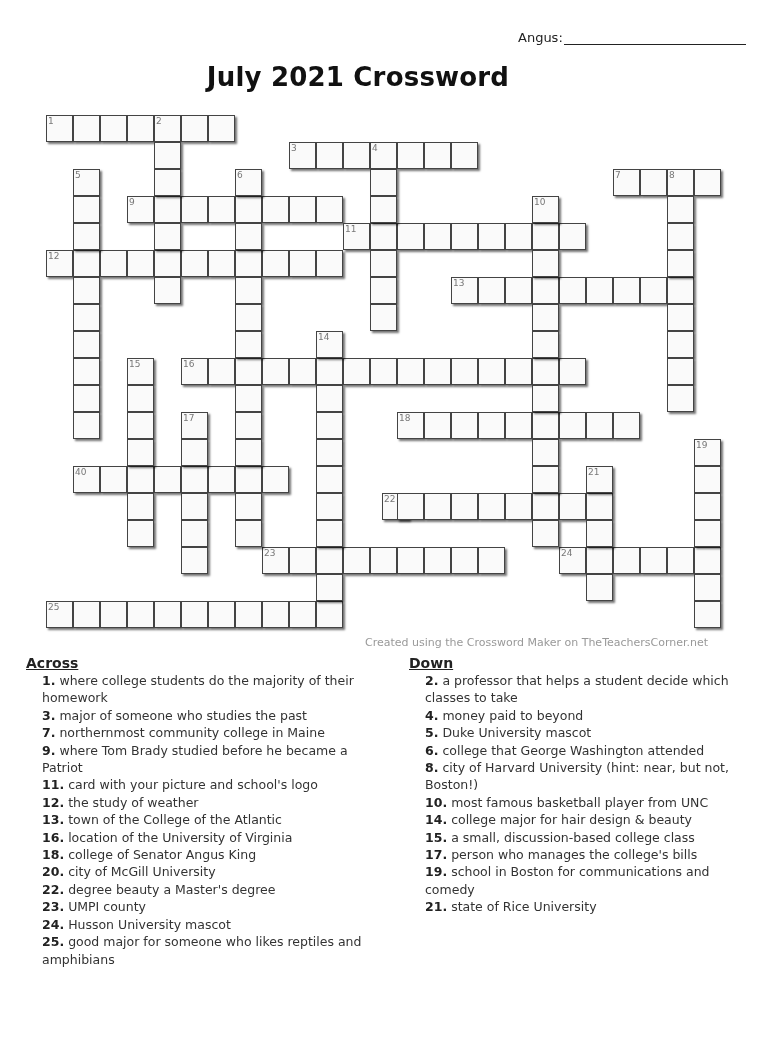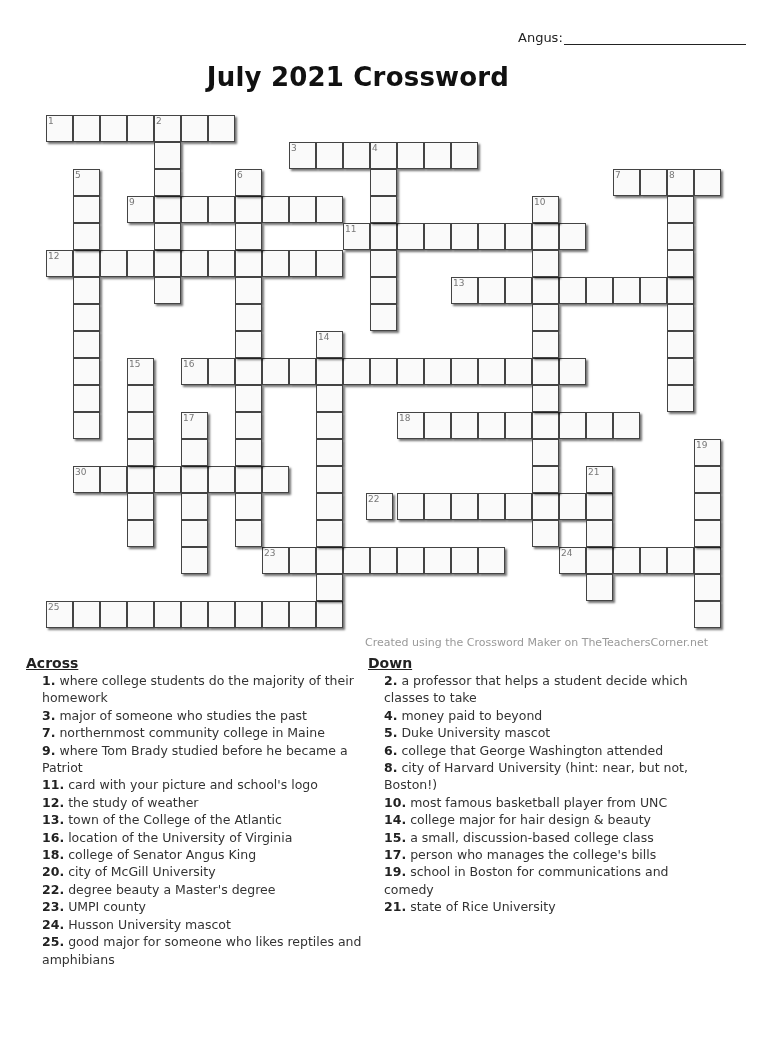--- a/index.html
+++ b/index.html
@@ -6,21 +6,21 @@
   body { width:768px; height:1056px; position:relative; overflow:hidden; font-family:"DejaVu Sans", sans-serif; color:#222; }
   .name-line { position:absolute; left:518px; top:30px; font-size:13px; color:#222; }
   .name-line .blank { display:inline-block; width:182px; border-bottom:1px solid #222; height:14px; vertical-align:bottom; margin-left:1px; }
   .title { position:absolute; left:0; width:716px; top:62px; text-align:center; font-size:26px; font-weight:bold; color:#111; letter-spacing:0.2px; }
   #grid { position:absolute; left:46px; top:115px; width:680px; height:520px; }
   .cell { position:absolute; width:27px; height:27px; box-sizing:border-box; border:1px solid #444; background:#fafafa; box-shadow:2px 2px 2px rgba(0,0,0,0.55); }
   .cell .num { position:absolute; left:1px; top:0px; font-size:9px; color:#777; line-height:10px; }
   .credit { position:absolute; left:365px; top:636px; font-size:11px; color:#999; }
   .clues { position:absolute; top:654px; font-size:12.5px; line-height:17.4px; color:#333; }
   .clues.across { left:26px; width:350px; }
-  .clues.down { left:368px; width:345px; }
+  .clues.down { left:409px; width:345px; }
   .clues h3 { margin:0 0 0 0; font-size:14px; font-weight:bold; text-decoration:underline; color:#222; line-height:18px; }
   .clue { padding-left:16px; }
   .clue b { color:#222; }
 </style>
 </head>
 <body>
 
 <div class="name-line">
   <span>Angus:</span><span class="blank"></span>
 </div>
@@ -125,30 +125,30 @@
     </div>
     <div class="cell" style="left: 378px; top: 297px;"></div>
     <div class="cell" style="left: 405px; top: 297px;"></div>
     <div class="cell" style="left: 432px; top: 297px;"></div>
     <div class="cell" style="left: 459px; top: 297px;"></div>
     <div class="cell" style="left: 486px; top: 297px;"></div>
     <div class="cell" style="left: 513px; top: 297px;"></div>
     <div class="cell" style="left: 540px; top: 297px;"></div>
     <div class="cell" style="left: 567px; top: 297px;"></div>
     <div class="cell" style="left: 27px; top: 351px;">
-      <span class="num">30</span>
+      <span class="num">40</span>
     </div>
     <div class="cell" style="left: 54px; top: 351px;"></div>
     <div class="cell" style="left: 81px; top: 351px;"></div>
     <div class="cell" style="left: 108px; top: 351px;"></div>
     <div class="cell" style="left: 135px; top: 351px;"></div>
     <div class="cell" style="left: 162px; top: 351px;"></div>
     <div class="cell" style="left: 189px; top: 351px;"></div>
     <div class="cell" style="left: 216px; top: 351px;"></div>
-    <div class="cell" style="left: 320px; top: 378px;">
+    <div class="cell" style="left: 336px; top: 378px;">
       <span class="num">22</span>
     </div>
     <div class="cell" style="left: 351px; top: 378px;"></div>
     <div class="cell" style="left: 378px; top: 378px;"></div>
     <div class="cell" style="left: 405px; top: 378px;"></div>
     <div class="cell" style="left: 432px; top: 378px;"></div>
     <div class="cell" style="left: 459px; top: 378px;"></div>
     <div class="cell" style="left: 486px; top: 378px;"></div>
     <div class="cell" style="left: 513px; top: 378px;"></div>
     <div class="cell" style="left: 540px; top: 378px;"></div>

